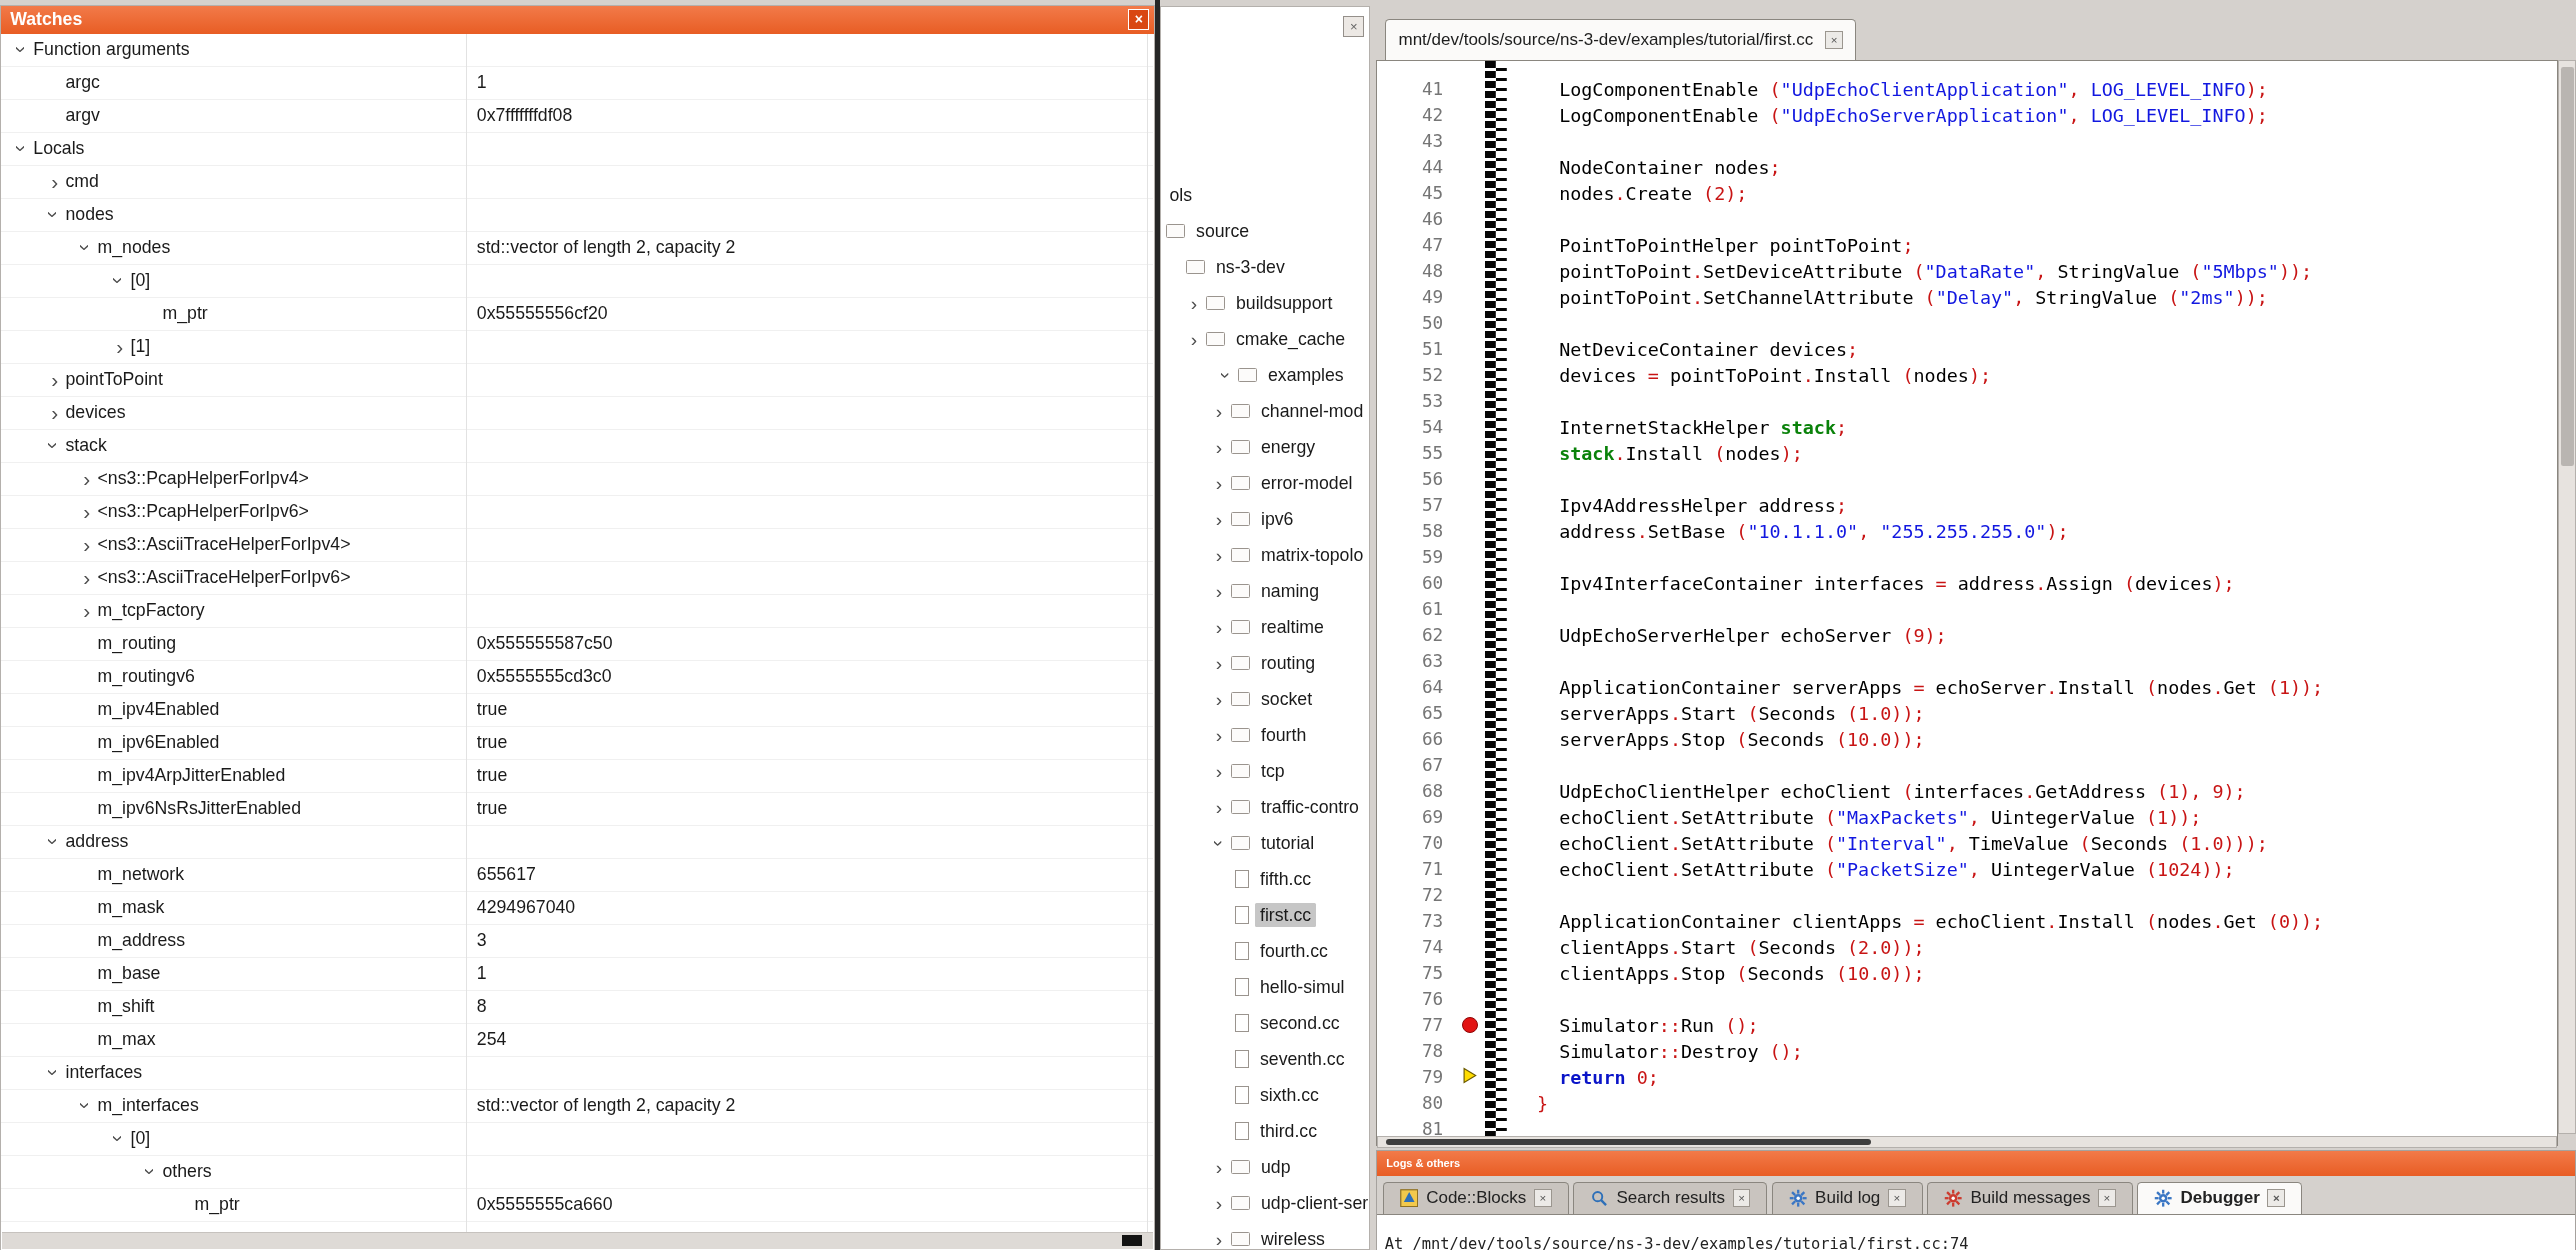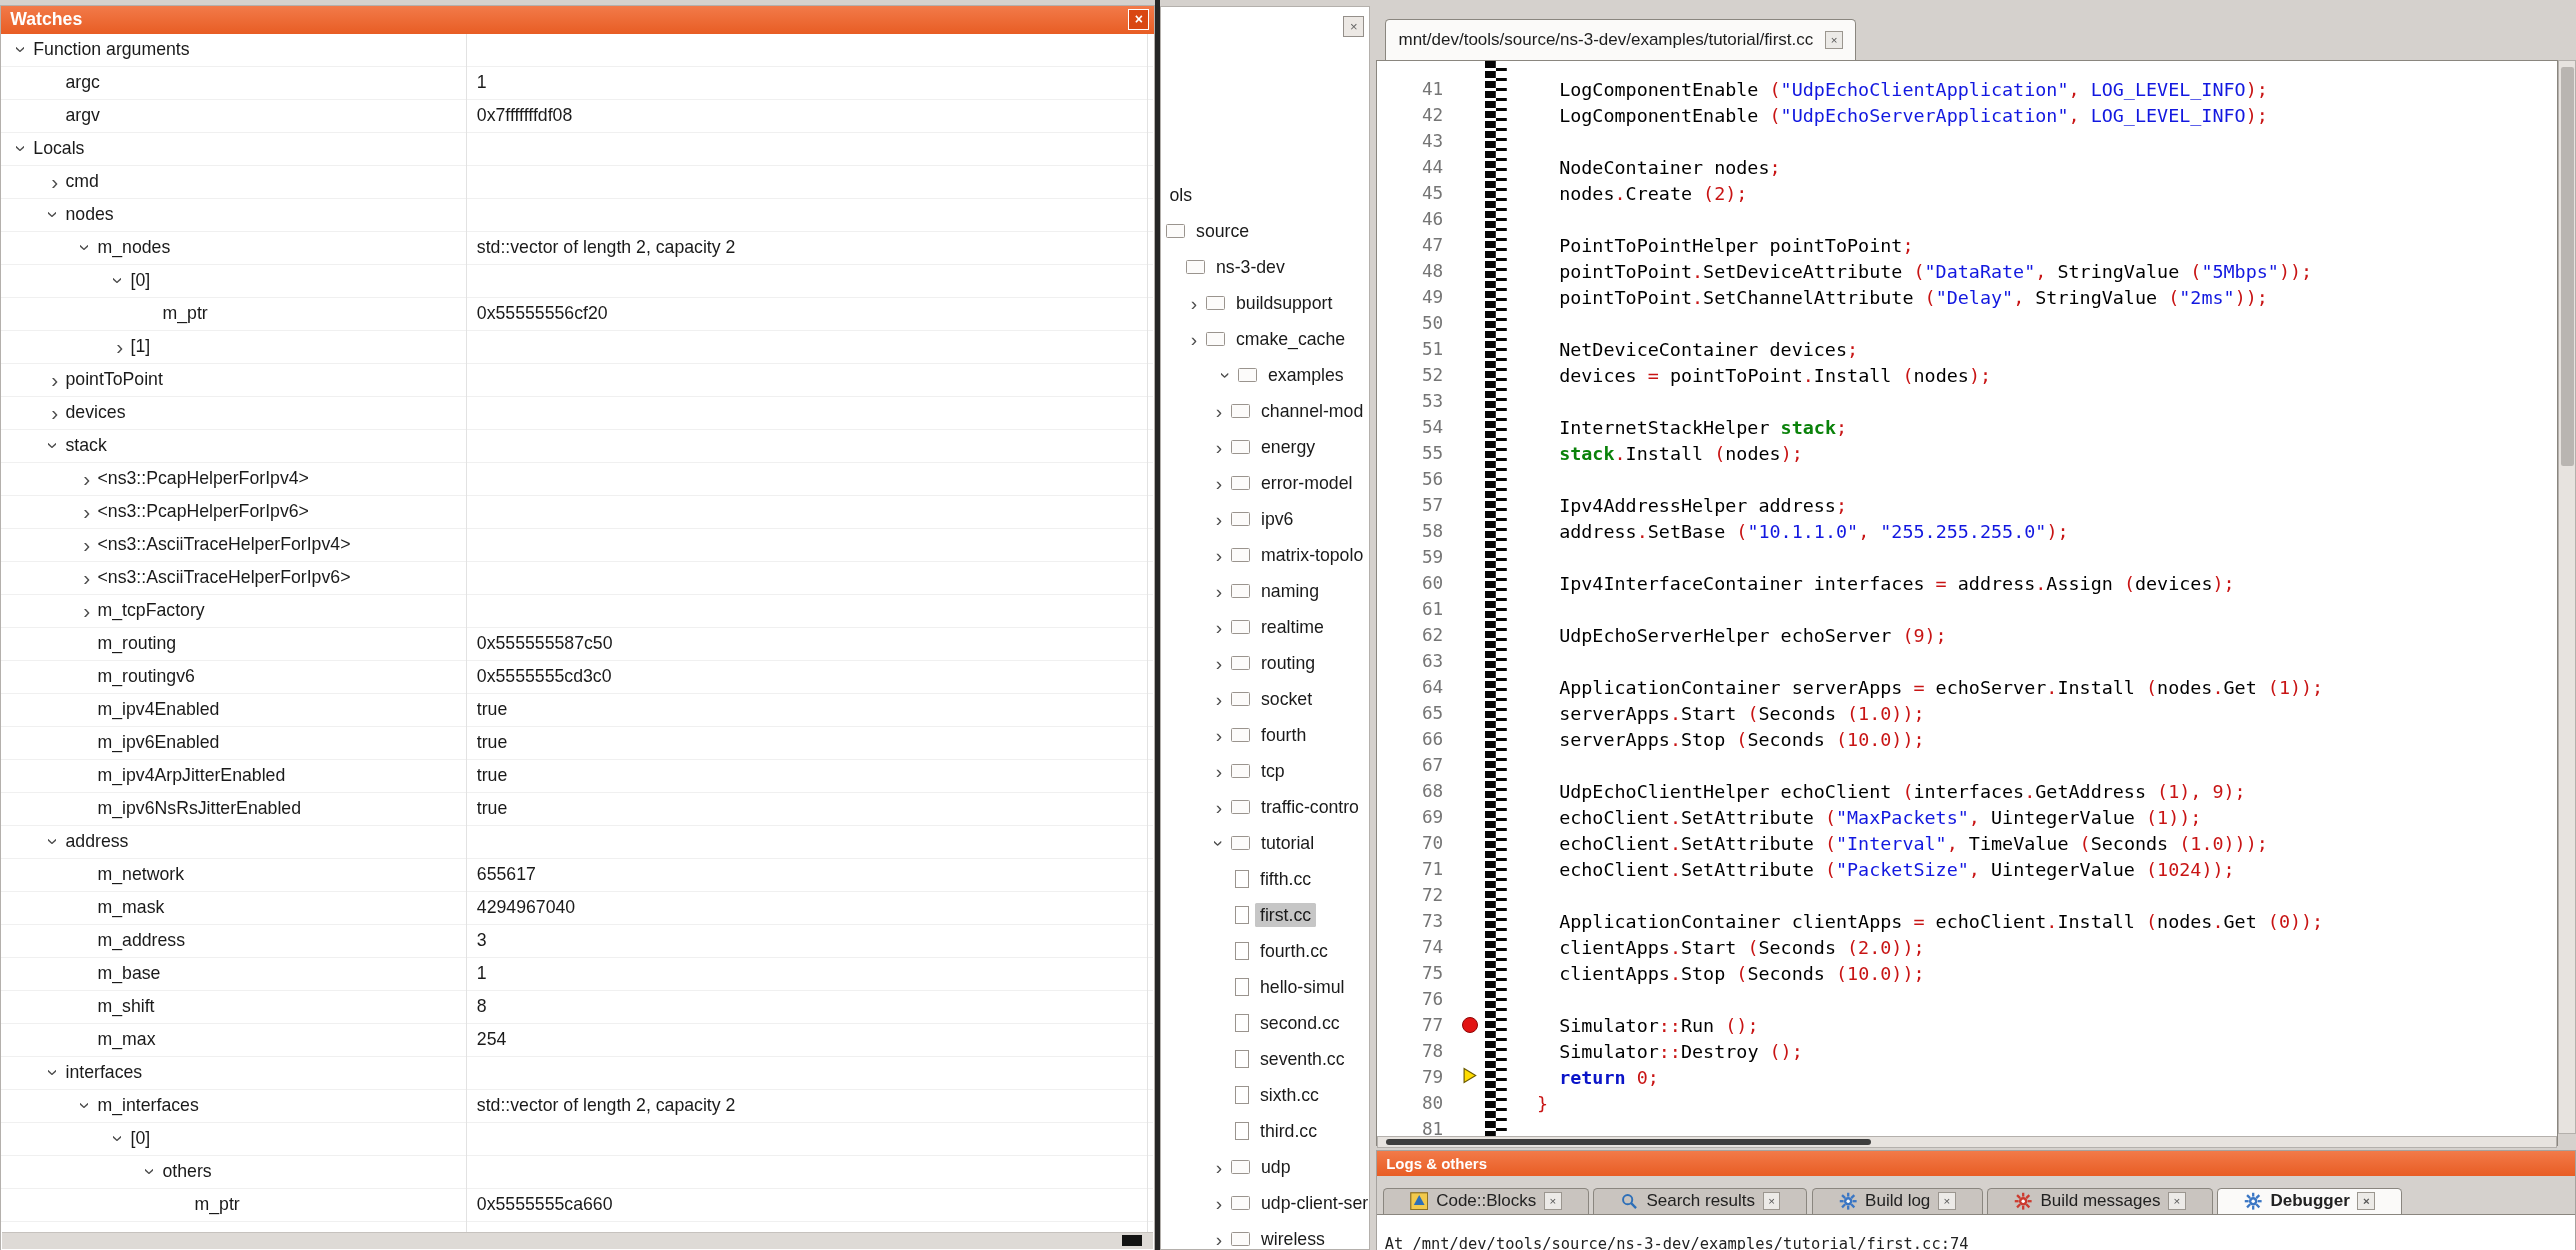--- a/index.html
+++ b/index.html
@@ -84,24 +84,24 @@
   #hscroll{position:absolute;left:1377px;top:1136px;width:1180px;height:12.3px;background:#e7e3df;
            border:0.8px solid #b4b0ac;box-sizing:border-box}
   #hthumb{position:absolute;left:7.7px;top:2.3px;width:485px;height:6.1px;background:#3e3e3e;border-radius:3.1px}
   #vscroll{position:absolute;left:2558px;top:60px;width:18.4px;height:1074px;background:#e7e3df;
            border:0.8px solid #b4b0ac;box-sizing:border-box}
   #vthumb{position:absolute;left:2.3px;top:6.1px;width:12.3px;height:399px;background:#b9b5b1;border-radius:2.3px}
 
   
   #logs{position:absolute;left:1376px;top:1150px;width:1200px;height:101px;background:#d5d1cd;
         border:0.8px solid #a6a29e;box-sizing:border-box}
-  #logs .titlebar{height:24.6px;font-size:15px}
+  #logs .titlebar{height:24.6px;font-size:11px}
   #log-tabs{position:absolute;left:0;top:24.6px;right:0;height:38px;display:flex;
             align-items:flex-end;padding-left:6.1px;gap:4.6px}
-  .ltab{height:26px;display:flex;align-items:center;gap:7.7px;padding:0 26px;
+  .ltab{height:32px;display:flex;align-items:center;gap:7.7px;padding:0 16px;
         border:0.8px solid #8a867f;border-bottom:none;border-radius:4.6px 4.6px 0 0;background:#c9c4bf;
         font-size:17px;color:#222;box-sizing:border-box}
   .ltab.active{background:#fbfaf9;font-weight:bold}
   .ltabicon{display:flex;align-items:center}
   #log-status{position:absolute;left:0;top:63px;right:0;bottom:0;background:#fff;
               border-top:0.8px solid #8a867f;font-family:"DejaVu Sans Mono",monospace;font-size:15.4px;
               color:#222;padding:20px 7.7px 0;box-sizing:border-box;white-space:nowrap;overflow:hidden}
 </style>
 </head>
 <body>

